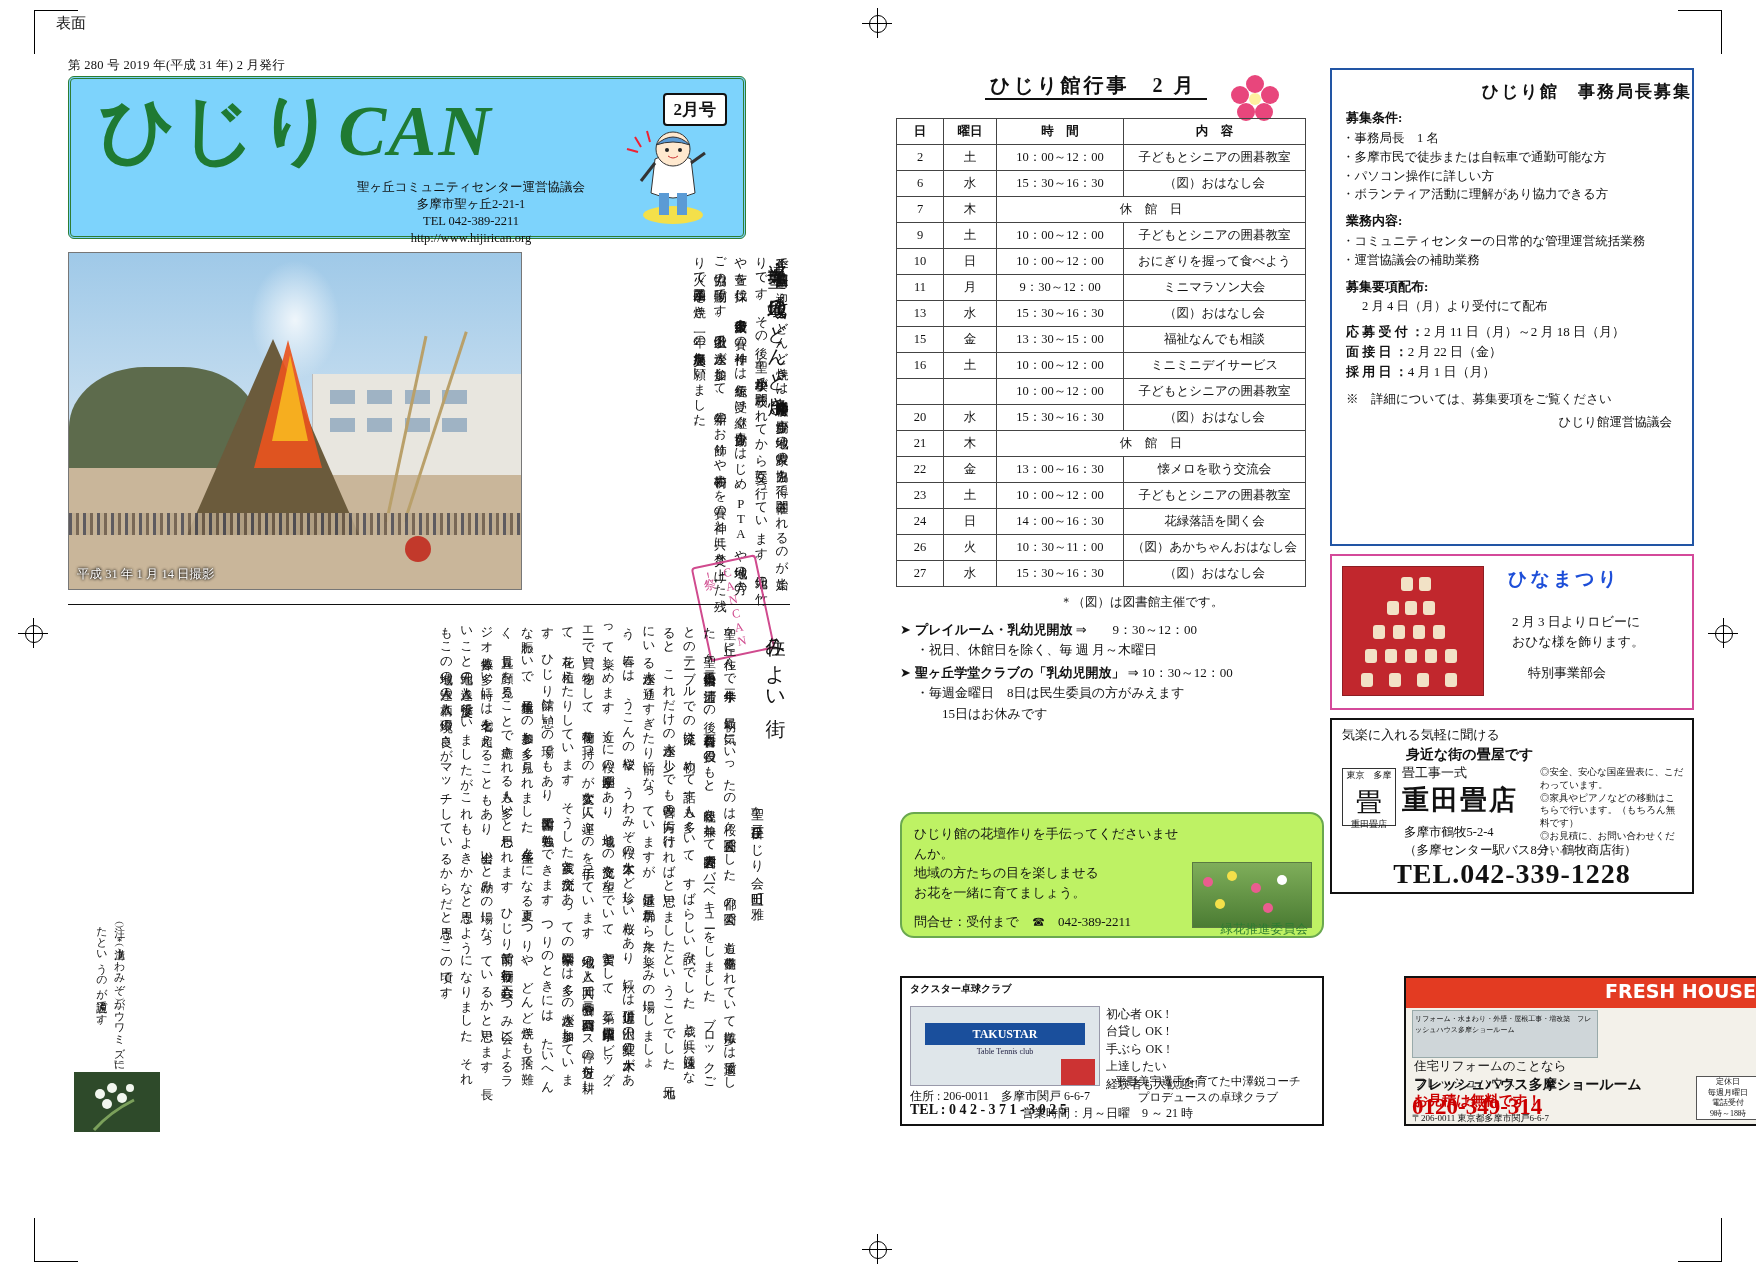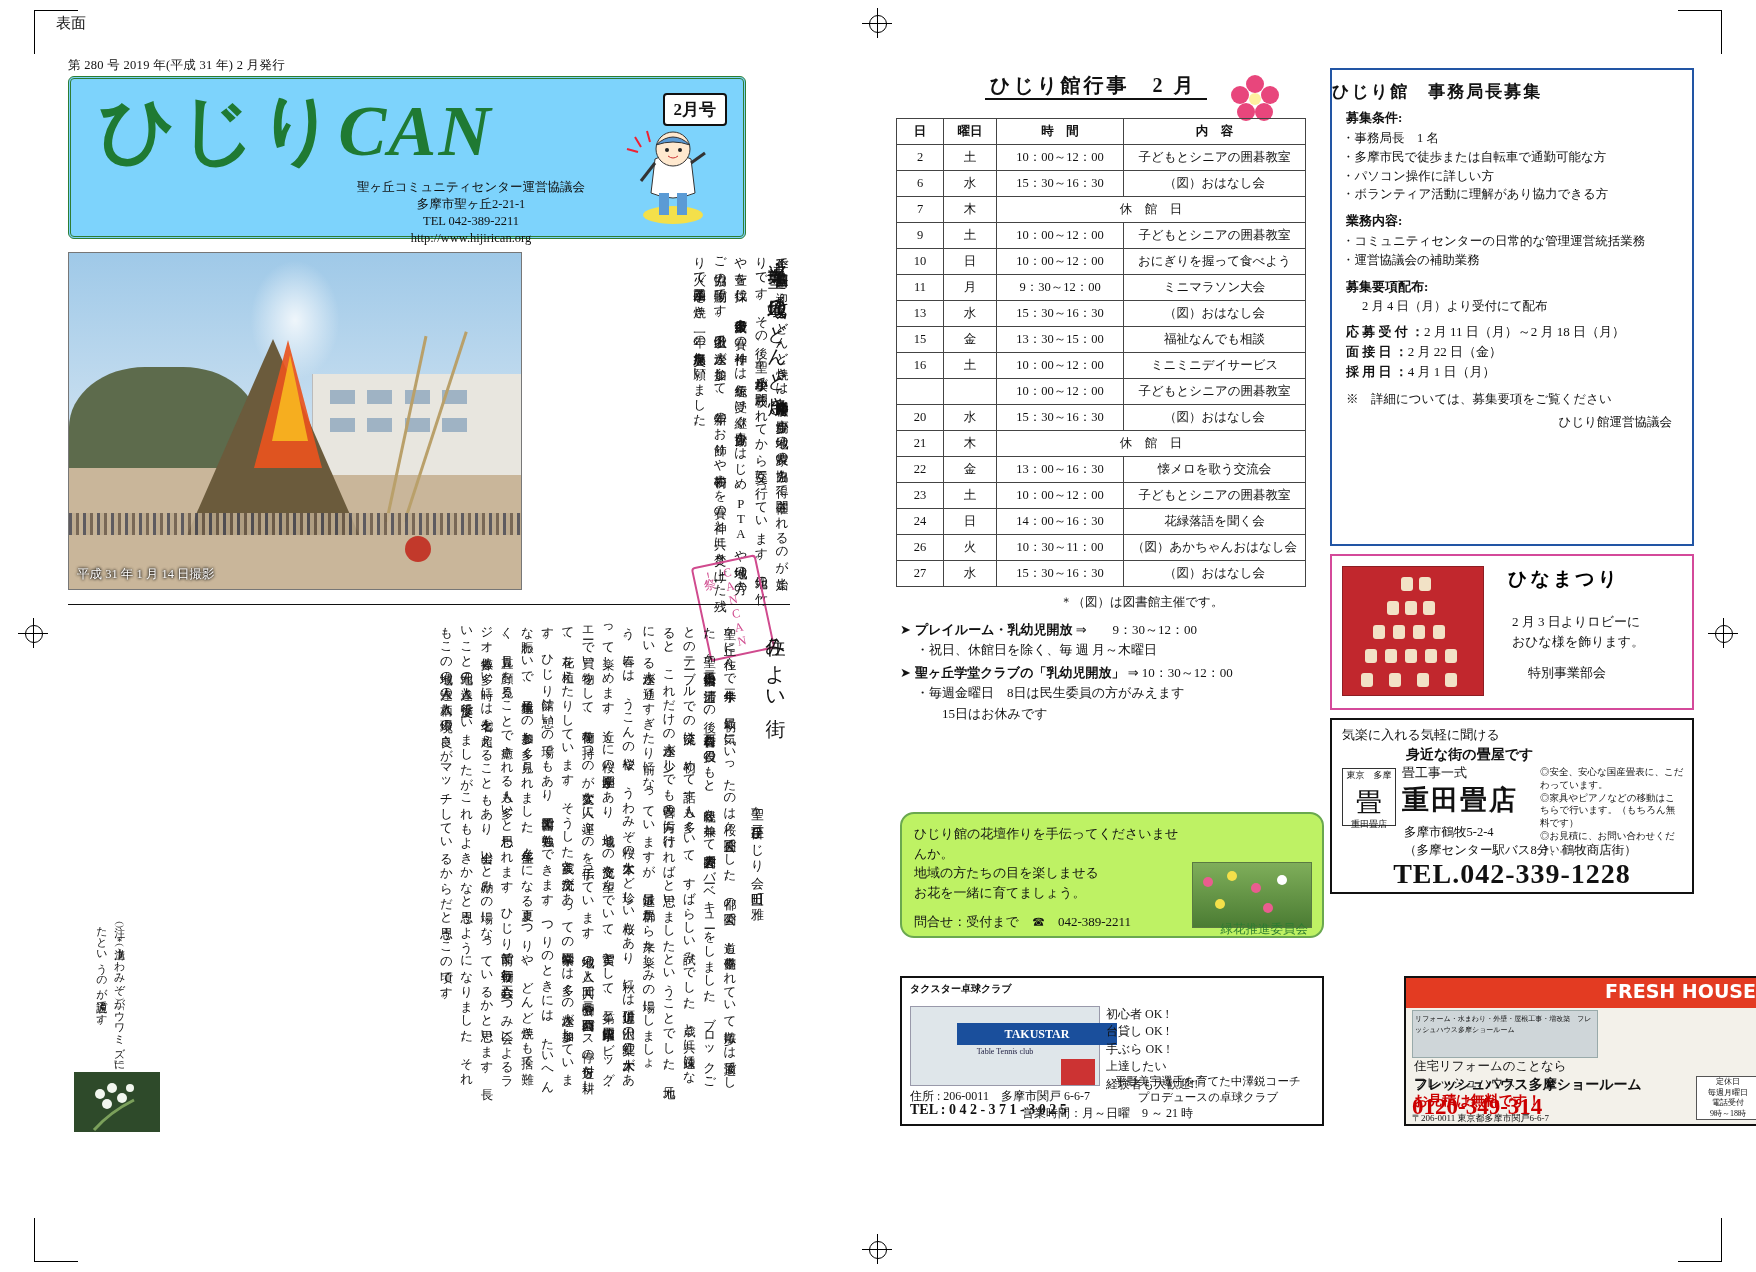--- a/index.html
+++ b/index.html
@@ -64,51 +64,51 @@
   .sub{margin-left:16px;font-size:13px;}
   
   .flowerbox{position:absolute;left:900px;top:812px;width:420px;height:122px;border:2px solid #6aa84f;border-radius:14px;background:#bef264;}
   .flowerbox p{margin:0;font-size:13px;line-height:1.5;}
   .fbox-inner{position:absolute;left:12px;top:10px;width:270px;}
   .fbox-photo{position:absolute;right:10px;bottom:8px;width:118px;height:64px;background:linear-gradient(#7fae5a,#4b7c33);border:1px solid #5a7a42;}
   .fbox-photo .bloom{position:absolute;width:10px;height:10px;border-radius:50%;}
   .fbox-sign{position:absolute;right:14px;bottom:-2px;font-size:12.5px;color:#2f7d32;}
   
   .recruit{position:absolute;left:1330px;top:68px;width:360px;height:474px;border:2px solid #2255a4;background:#fff;}
-  .recruit h3{margin:0;padding:10px 0 6px;text-align:left;font-size:17px;font-weight:bold;letter-spacing:2px;}
+  .recruit h3{margin:0;padding:10px 0 6px;text-align:right;font-size:17px;font-weight:bold;letter-spacing:2px;}
   .recruit .sec{margin:0 0 2px 14px;font-size:13px;font-weight:bold;}
   .recruit li{font-size:12.5px;line-height:1.5;list-style:none;margin-left:22px;}
   .recruit li:before{content:"・";margin-left:-12px;}
   .recruit .row{font-size:13px;margin:2px 0 2px 14px;font-weight:bold;}
   .recruit .plain{font-weight:normal;}
   .recruit .note{font-size:12.5px;margin:10px 0 0 14px;}
   .recruit .sign{font-size:12.5px;text-align:right;margin:6px 20px 0 0;}
   
   .hina{position:absolute;left:1330px;top:554px;width:360px;height:152px;border:2px solid #d44a9a;background:#fff;}
   .hina-photo{position:absolute;left:10px;top:10px;width:140px;height:128px;background:#c1272d;border:1px solid #8d1d22;}
   .hina-photo .doll{position:absolute;width:12px;height:14px;background:#f2e2c6;border-radius:3px;}
-  .hina h4{position:absolute;left:176px;top:10px;margin:0;font-size:19px;color:#000000;letter-spacing:3px;}
+  .hina h4{position:absolute;left:176px;top:10px;margin:0;font-size:19px;color:#1d4ed8;letter-spacing:3px;}
   .hina p{position:absolute;left:168px;top:44px;margin:12px;font-size:13px;line-height:1.55;}
   .hina .dept{position:absolute;left:196px;top:108px;font-size:13px;}
   
   .tatami{position:absolute;left:1330px;top:718px;width:360px;height:172px;border:2px solid #111;background:#fff;}
   .tatami .lead{position:absolute;left:10px;top:6px;font-size:13px;color:#111;}
   .tatami .lead2{position:absolute;left:74px;top:26px;font-size:14px;font-weight:bold;}
   .tatami .sq{position:absolute;left:10px;top:48px;width:52px;height:56px;border:1px solid #333;text-align:center;font-size:9px;}
   .tatami .sq .big{font-size:26px;display:block;line-height:30px;margin-top:6px;}
   .tatami .name{position:absolute;left:70px;top:44px;font-size:13px;}
   .tatami .name .b{font-size:27px;font-weight:bold;letter-spacing:2px;display:block;}
   .tatami .addr{position:absolute;left:72px;top:104px;font-size:12.5px;line-height:1.4;}
   .tatami .bullets{position:absolute;left:208px;top:46px;width:144px;font-size:9.5px;line-height:1.35;}
   .tatami .tel{position:absolute;left:0;bottom:2px;width:100%;text-align:center;font-size:28px;font-weight:bold;letter-spacing:1px;}
   
   .takustar{position:absolute;left:900px;top:976px;width:420px;height:146px;border:2px solid #111;background:#fff;}
   .takustar .ttl{position:absolute;left:8px;top:4px;font-size:10px;font-weight:bold;background:#fff;}
   .takustar .pic{position:absolute;left:8px;top:28px;width:188px;height:78px;background:#dfe6ea;border:1px solid #99a;}
-  .takustar .pic .sign{position:absolute;left:14px;top:16px;width:160px;height:22px;background:#1a4f9c;color:#fff;font-size:12px;text-align:center;line-height:22px;font-weight:bold;margin-left:32px;}
+  .takustar .pic .sign{position:absolute;left:14px;top:16px;width:160px;height:22px;background:#1a4f9c;color:#fff;font-size:12px;text-align:center;line-height:22px;font-weight:bold;}
   .takustar .bul{position:absolute;left:204px;top:28px;font-size:12px;line-height:1.45;}
   .takustar .coach{position:absolute;left:200px;top:96px;font-size:11.5px;line-height:1.35;text-align:center;width:212px;}
   .takustar .addr{position:absolute;left:8px;top:110px;font-size:12px;}
   .takustar .tel{position:absolute;left:8px;top:124px;font-size:14px;font-weight:bold;}
   .takustar .hours{position:absolute;left:120px;bottom:2px;font-size:12px;}
   
   .fresh{position:absolute;left:1404px;top:976px;width:360px;height:146px;border:2px solid #111;background:#f3f1ea;}
   .fresh .band{position:absolute;left:0;top:0;width:100%;height:30px;background:#e33b22;}
   .fresh .logo{position:absolute;right:10px;top:2px;color:#fff;font-size:19px;font-weight:bold;font-family:"DejaVu Sans",sans-serif;}
   .fresh .room{position:absolute;left:6px;top:32px;width:180px;height:42px;background:#cfd6d9;border:1px solid #9aa;font-size:9px;padding:2px;}

